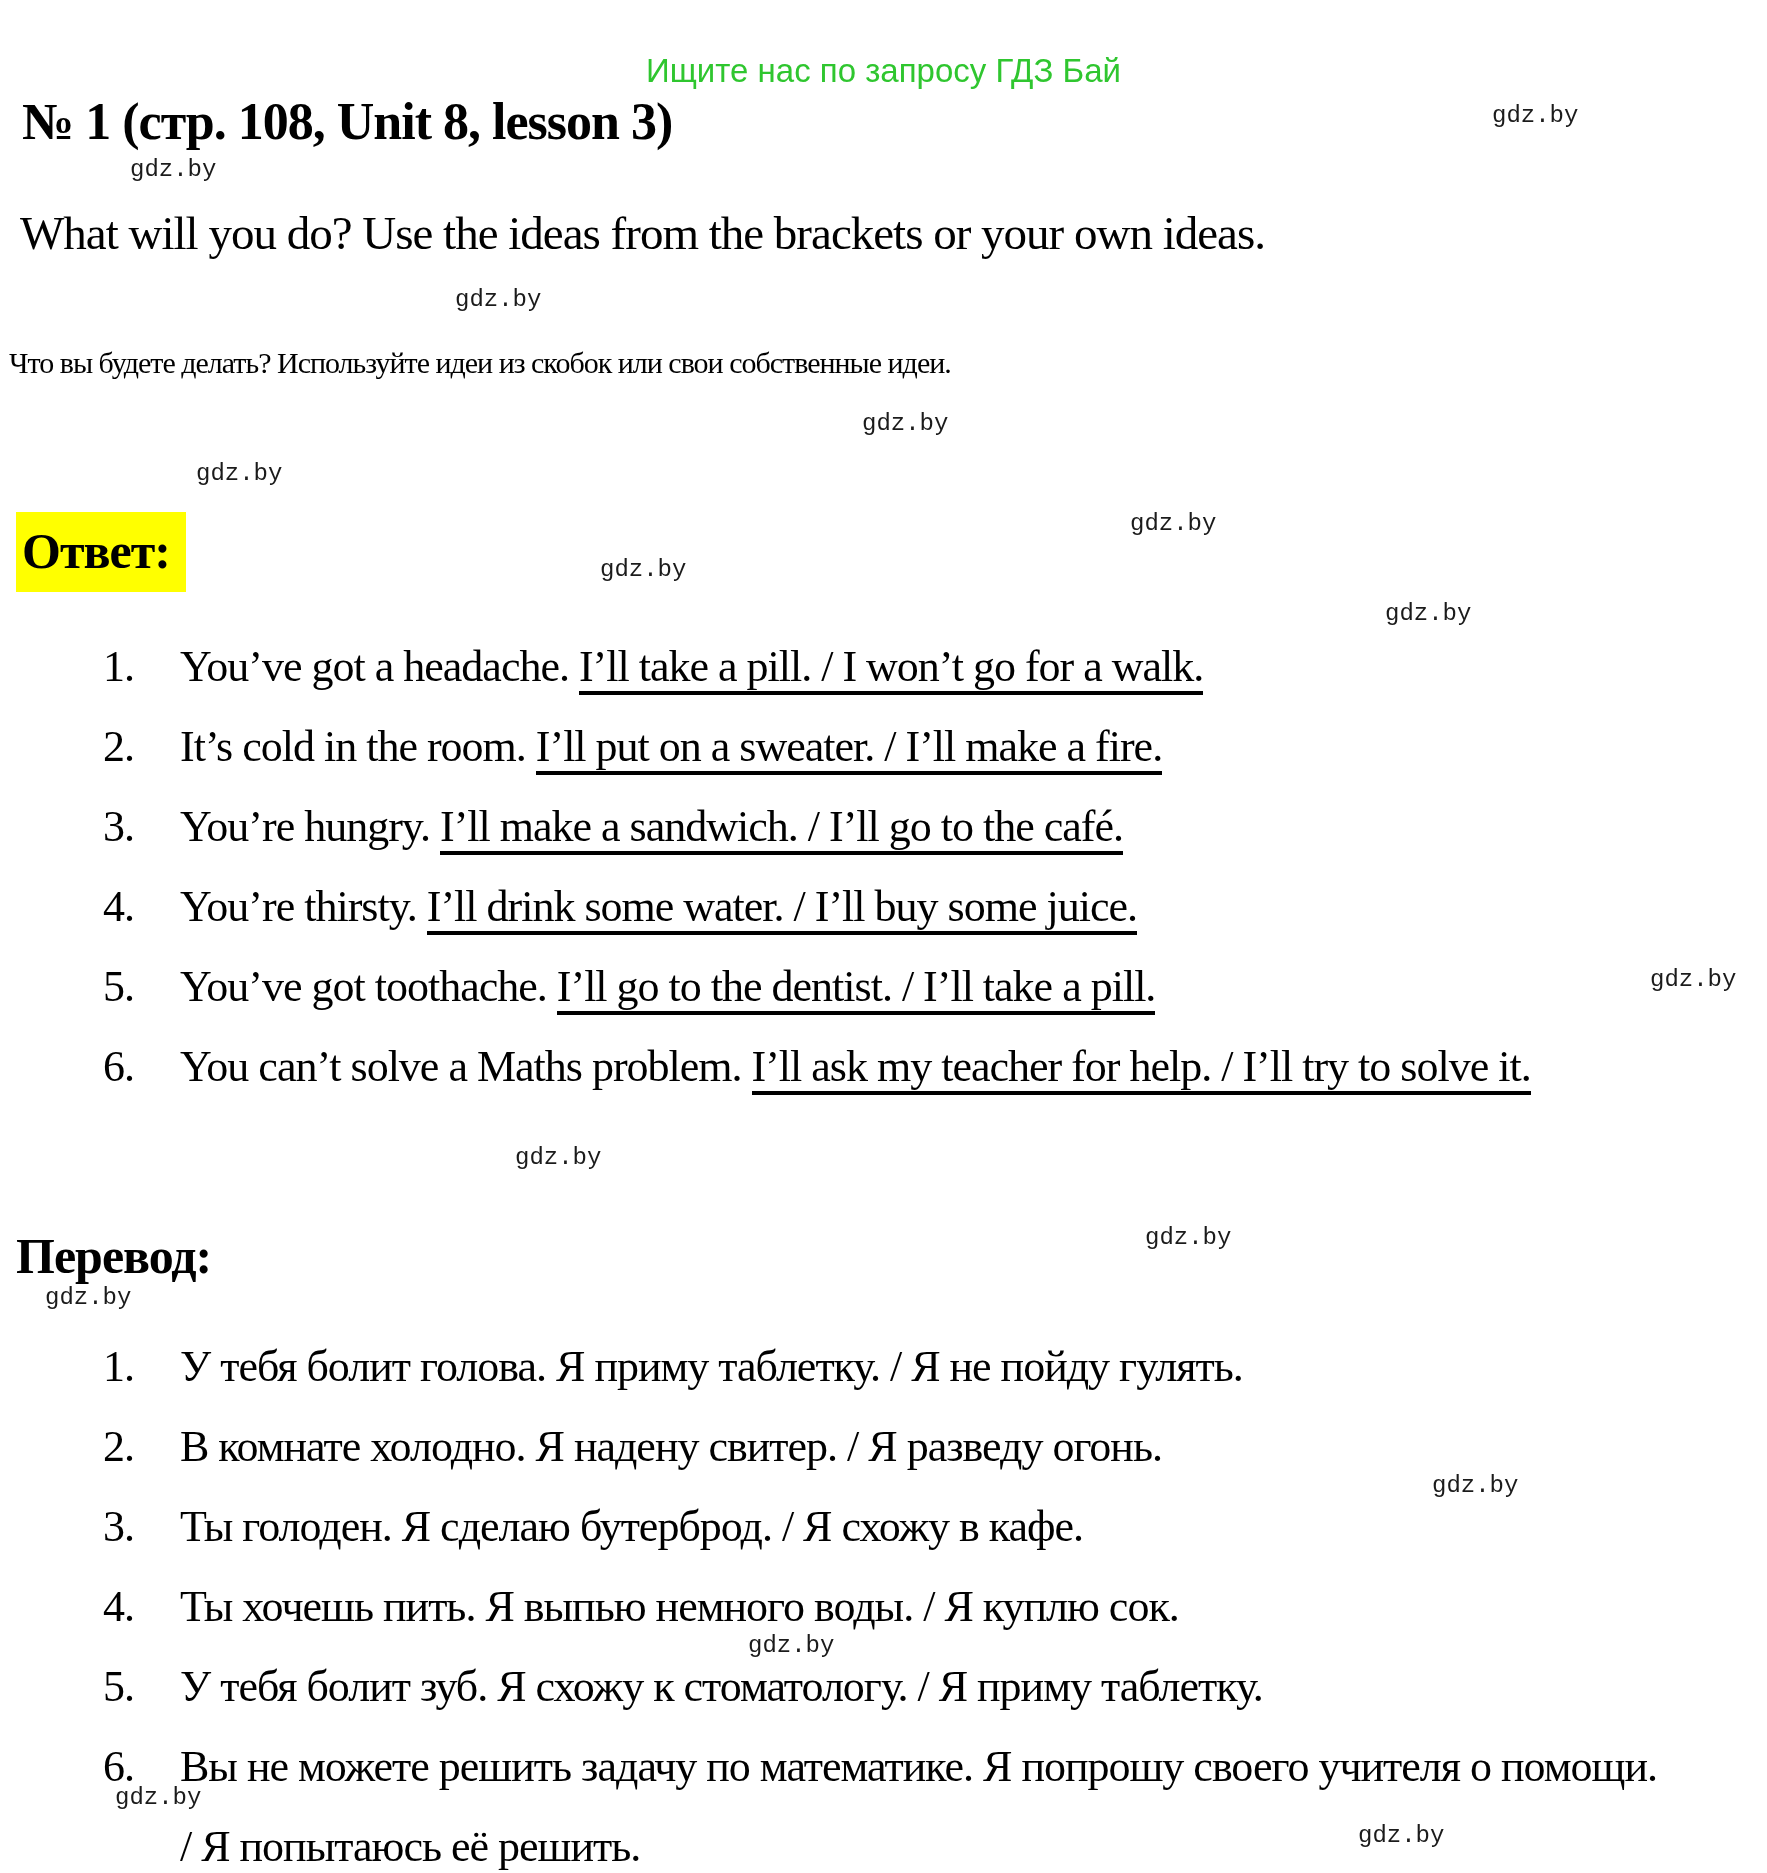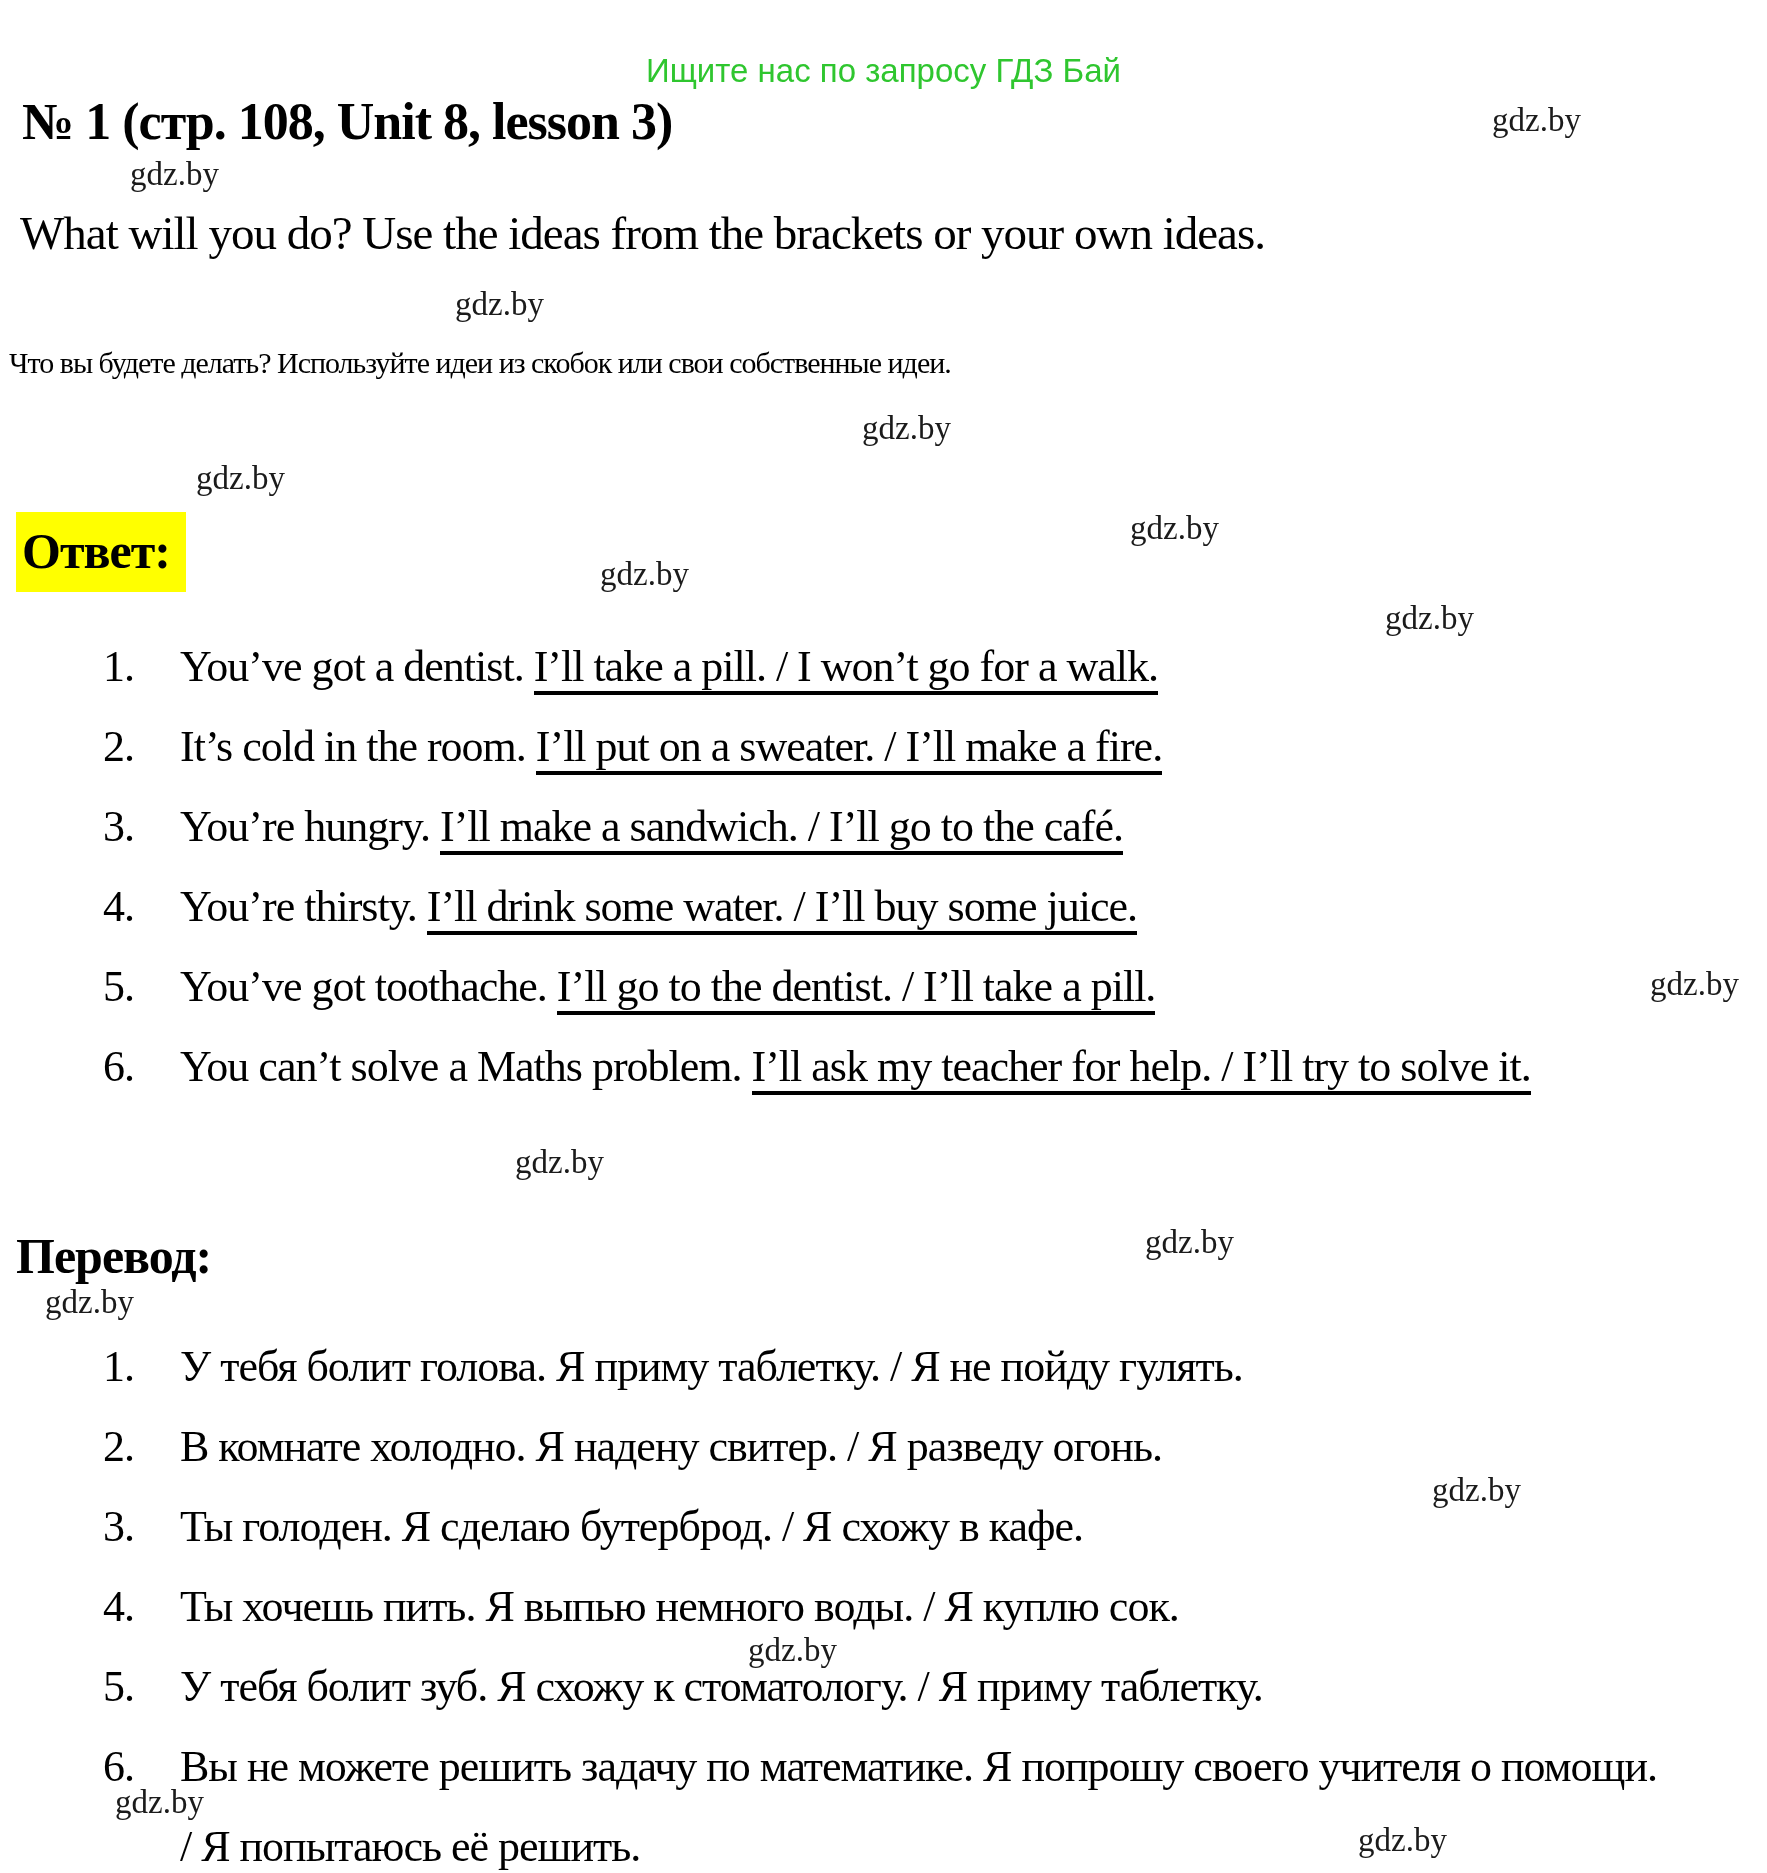--- a/index.html
+++ b/index.html
@@ -24,22 +24,22 @@
   .promo {
     position: absolute;
     top: 8px; left: 0; width: 100%;
     text-align: center;
     font-family: "Liberation Sans", "DejaVu Sans", sans-serif;
     font-size: 33px;
     color: var(--promo_green);
   }
   .wm {
     position: absolute;
-    font-family: Liberation Serif, serif;
-    font-size: 33px;
+    font-family: Liberation Mono, monospace;
+    font-size: 24px;
     color: var(--watermark_gray);
     white-space: nowrap;
   }
   .title {
     position: absolute;
     top: 48px; left: 22px;
     font-size: 52px;
     font-weight: bold;
     letter-spacing: -1px;
     white-space: nowrap;
@@ -130,21 +130,21 @@
   <h1 class="title">№ 1 (стр. 108, Unit 8, lesson 3)</h1>
 
   <p class="task-en">What will you do? Use the ideas from the brackets or your own ideas.</p>
   <p class="task-ru">Что вы будете делать? Используйте идеи из скобок или свои собственные идеи.</p>
 
   <div class="heading heading--answer"><span class="hl">Ответ:</span></div>
 
   <ol class="list answers">
     <li>
       <span class="num">1.</span>
-      <span class="txt"><span class="prompt">You’ve got a dentist.</span> <span class="ans">I’ll take a pill. / I won’t go for a walk.</span></span>
+      <span class="txt"><span class="prompt">You’ve got a headache.</span> <span class="ans">I’ll take a pill. / I won’t go for a walk.</span></span>
     </li>
     <li>
       <span class="num">2.</span>
       <span class="txt"><span class="prompt">It’s cold in the room.</span> <span class="ans">I’ll put on a sweater. / I’ll make a fire.</span></span>
     </li>
     <li>
       <span class="num">3.</span>
       <span class="txt"><span class="prompt">You’re hungry.</span> <span class="ans">I’ll make a sandwich. / I’ll go to the café.</span></span>
     </li>
     <li>

